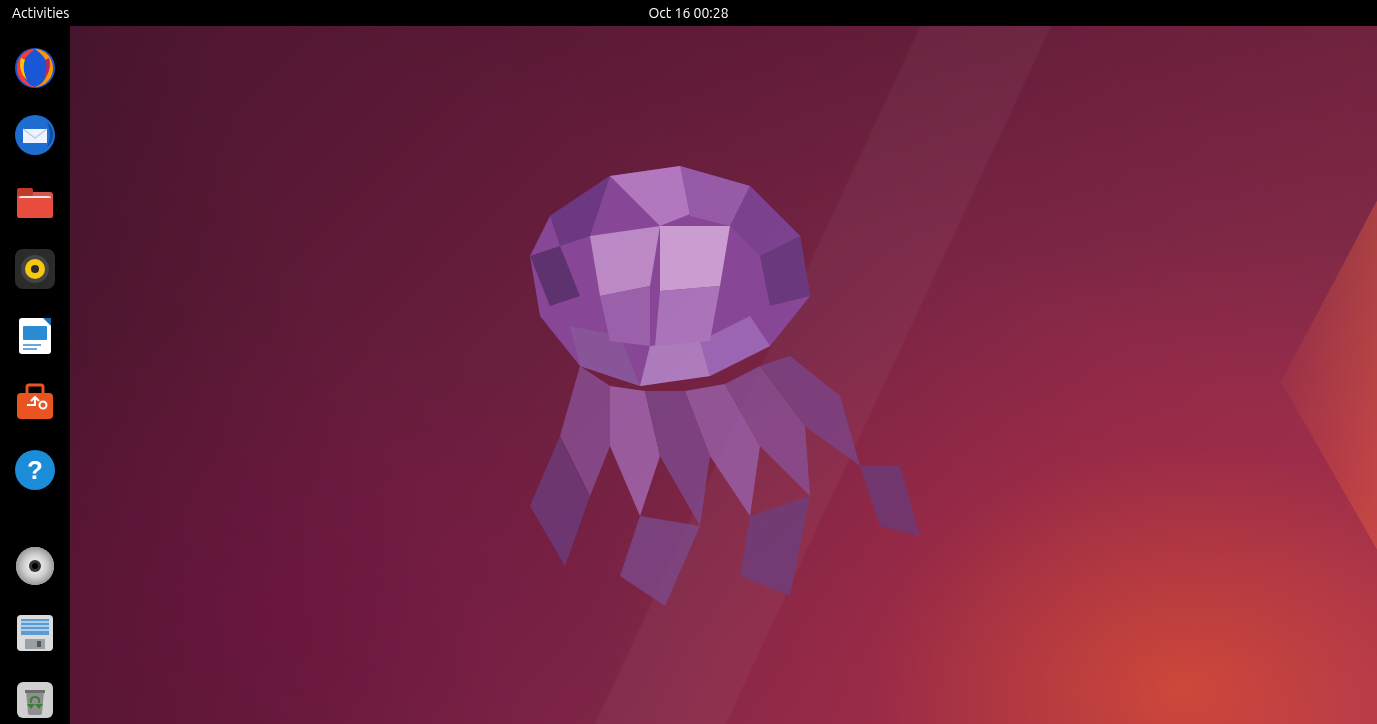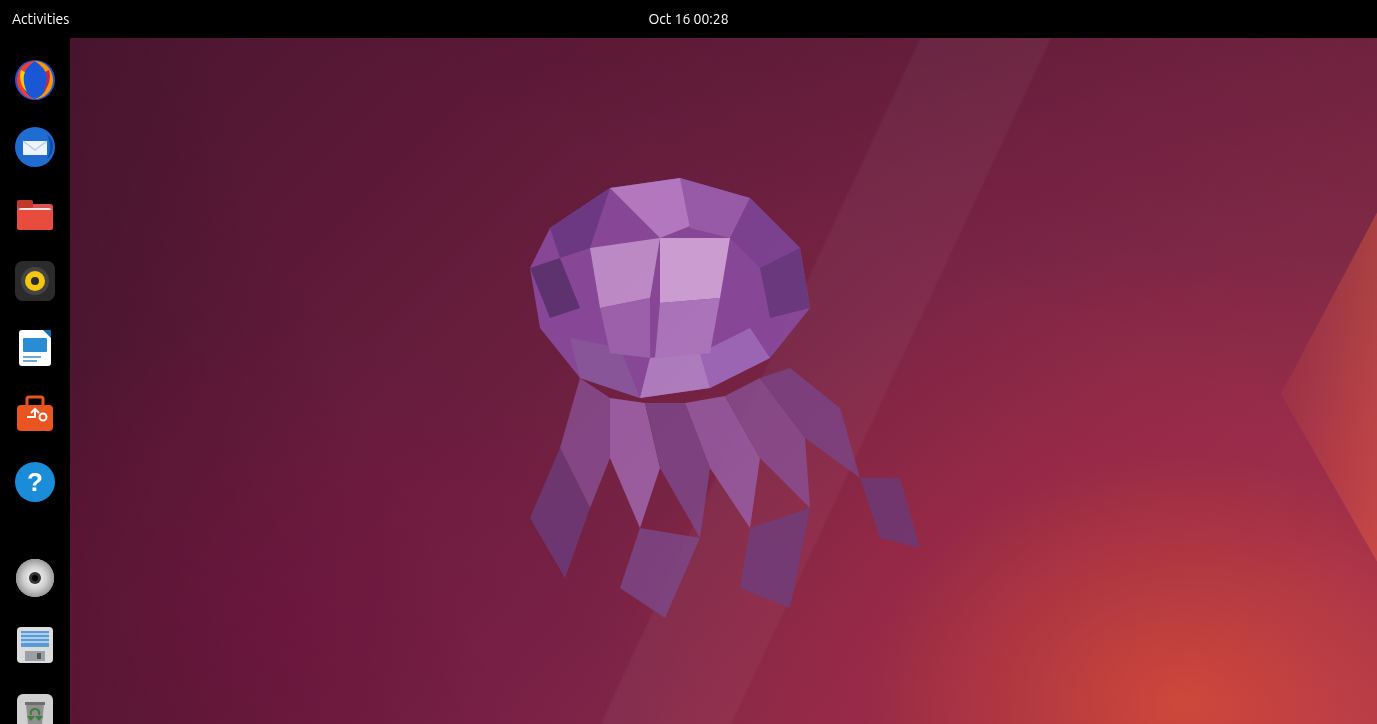--- a/index.html
+++ b/index.html
@@ -5,21 +5,21 @@
 * { margin: 0; padding: 0; box-sizing: border-box; }
 body {
   width: 1377px;
   height: 724px;
   overflow: hidden;
   font-family: Ubuntu, "Segoe UI", sans-serif;
   background: #000;
   position: relative;
 }
 .topbar {
-  height: 38px;
+  height: 26px;
   background: #000;
   color: #fff;
   display: flex;
   align-items: center;
   padding: 0 12px;
   font-size: 14px;
   position: relative;
 }
 .topbar .activities { font-weight: 400; }
 .topbar .clock {

